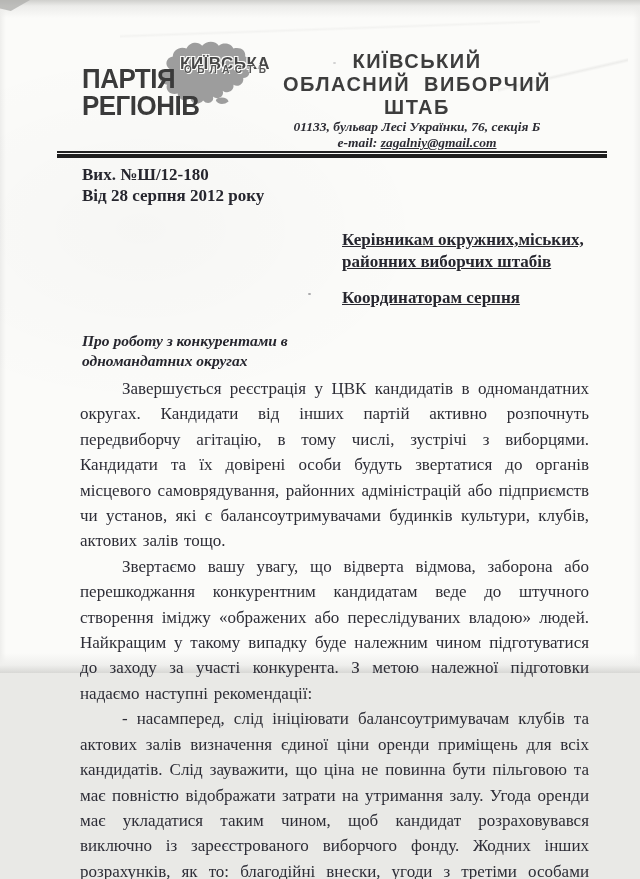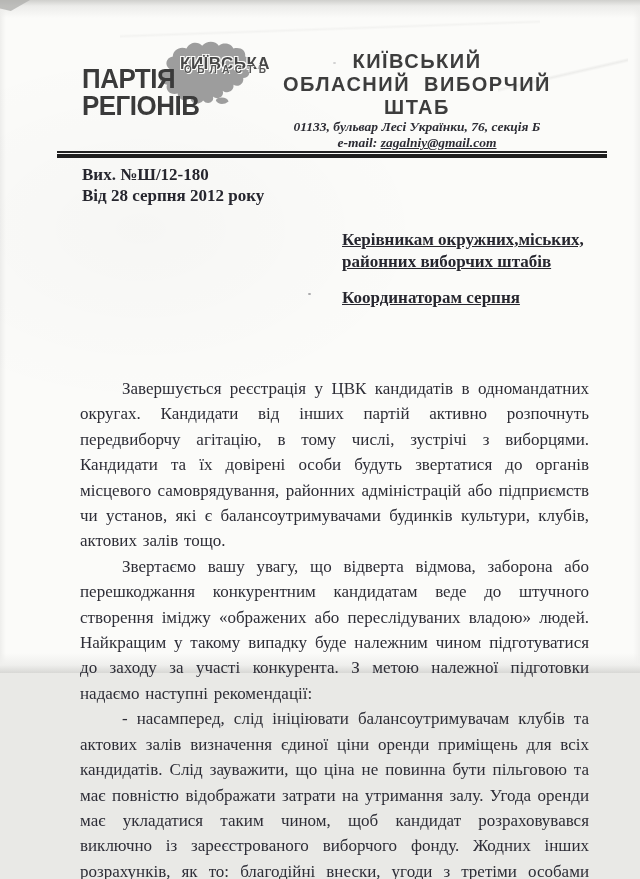--- a/index.html
+++ b/index.html
@@ -136,20 +136,24 @@
     <div>Вих. №Ш/12-180</div>
     <div>Від 28 серпня 2012 року</div>
   </div>
 
   <div class="recipients">
     <div>Керівникам окружних,міських,</div>
     <div>районних виборчих штабів</div>
     <div class="r3">Координаторам серпня</div>
   </div>
 
+  <div class="subject">
+    <div>Про роботу з конкурентами в</div>
+    <div>одномандатних округах</div>
+  </div>
 
   <div class="letter-body">
     <p>Завершується реєстрація у ЦВК кандидатів в одномандатних округах. Кандидати від інших партій активно розпочнуть передвиборчу агітацію, в тому числі, зустрічі з виборцями. Кандидати та їх довірені особи будуть звертатися до органів місцевого самоврядування, районних адміністрацій або підприємств чи установ, які є балансоутримувачами будинків культури, клубів, актових залів тощо.</p>
     <p>Звертаємо вашу увагу, що відверта відмова, заборона або перешкоджання конкурентним кандидатам веде до штучного створення іміджу «ображених або переслідуваних владою» людей. Найкращим у такому випадку буде належним чином підготуватися до заходу за участі конкурента. З метою належної підготовки надаємо наступні рекомендації:</p>
     <p>- насамперед, слід ініціювати балансоутримувачам клубів та актових залів визначення єдиної ціни оренди приміщень для всіх кандидатів. Слід зауважити, що ціна не повинна бути пільговою та має повністю відображати затрати на утримання залу. Угода оренди має укладатися таким чином, щоб кандидат розраховувався виключно із зареєстрованого виборчого фонду. Жодних інших розрахунків, як то: благодійні внески, угоди з третіми особами тощо не допускаються;</p>
   </div>
 
 </div>
 
 </body></html>

